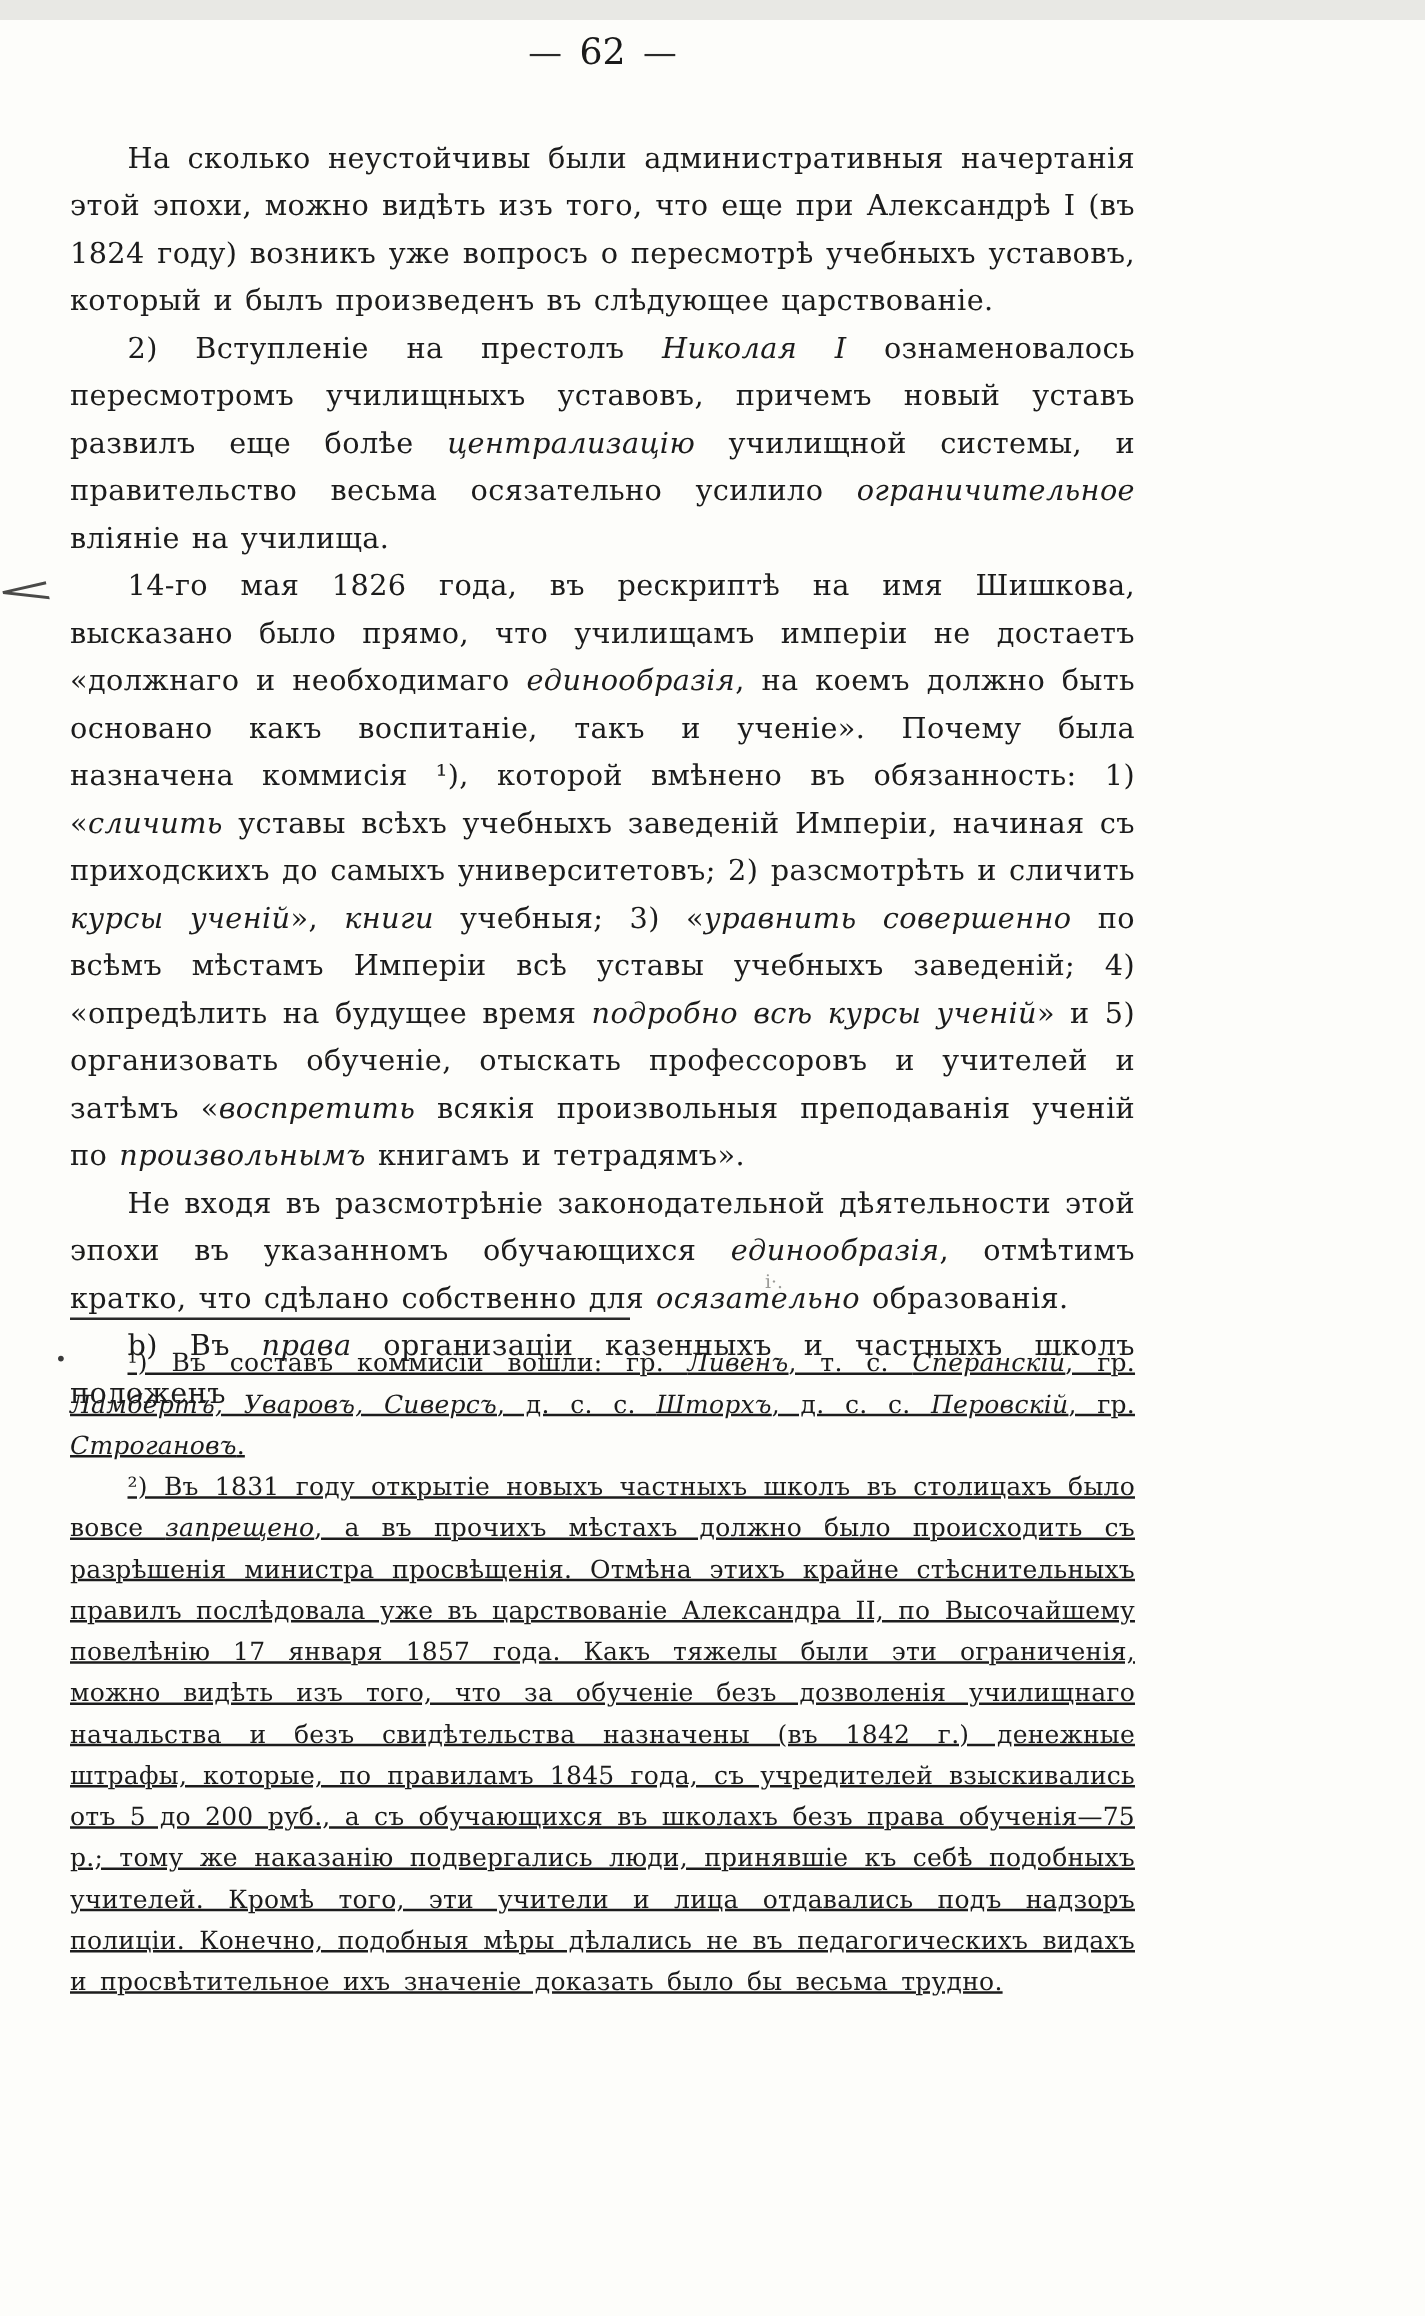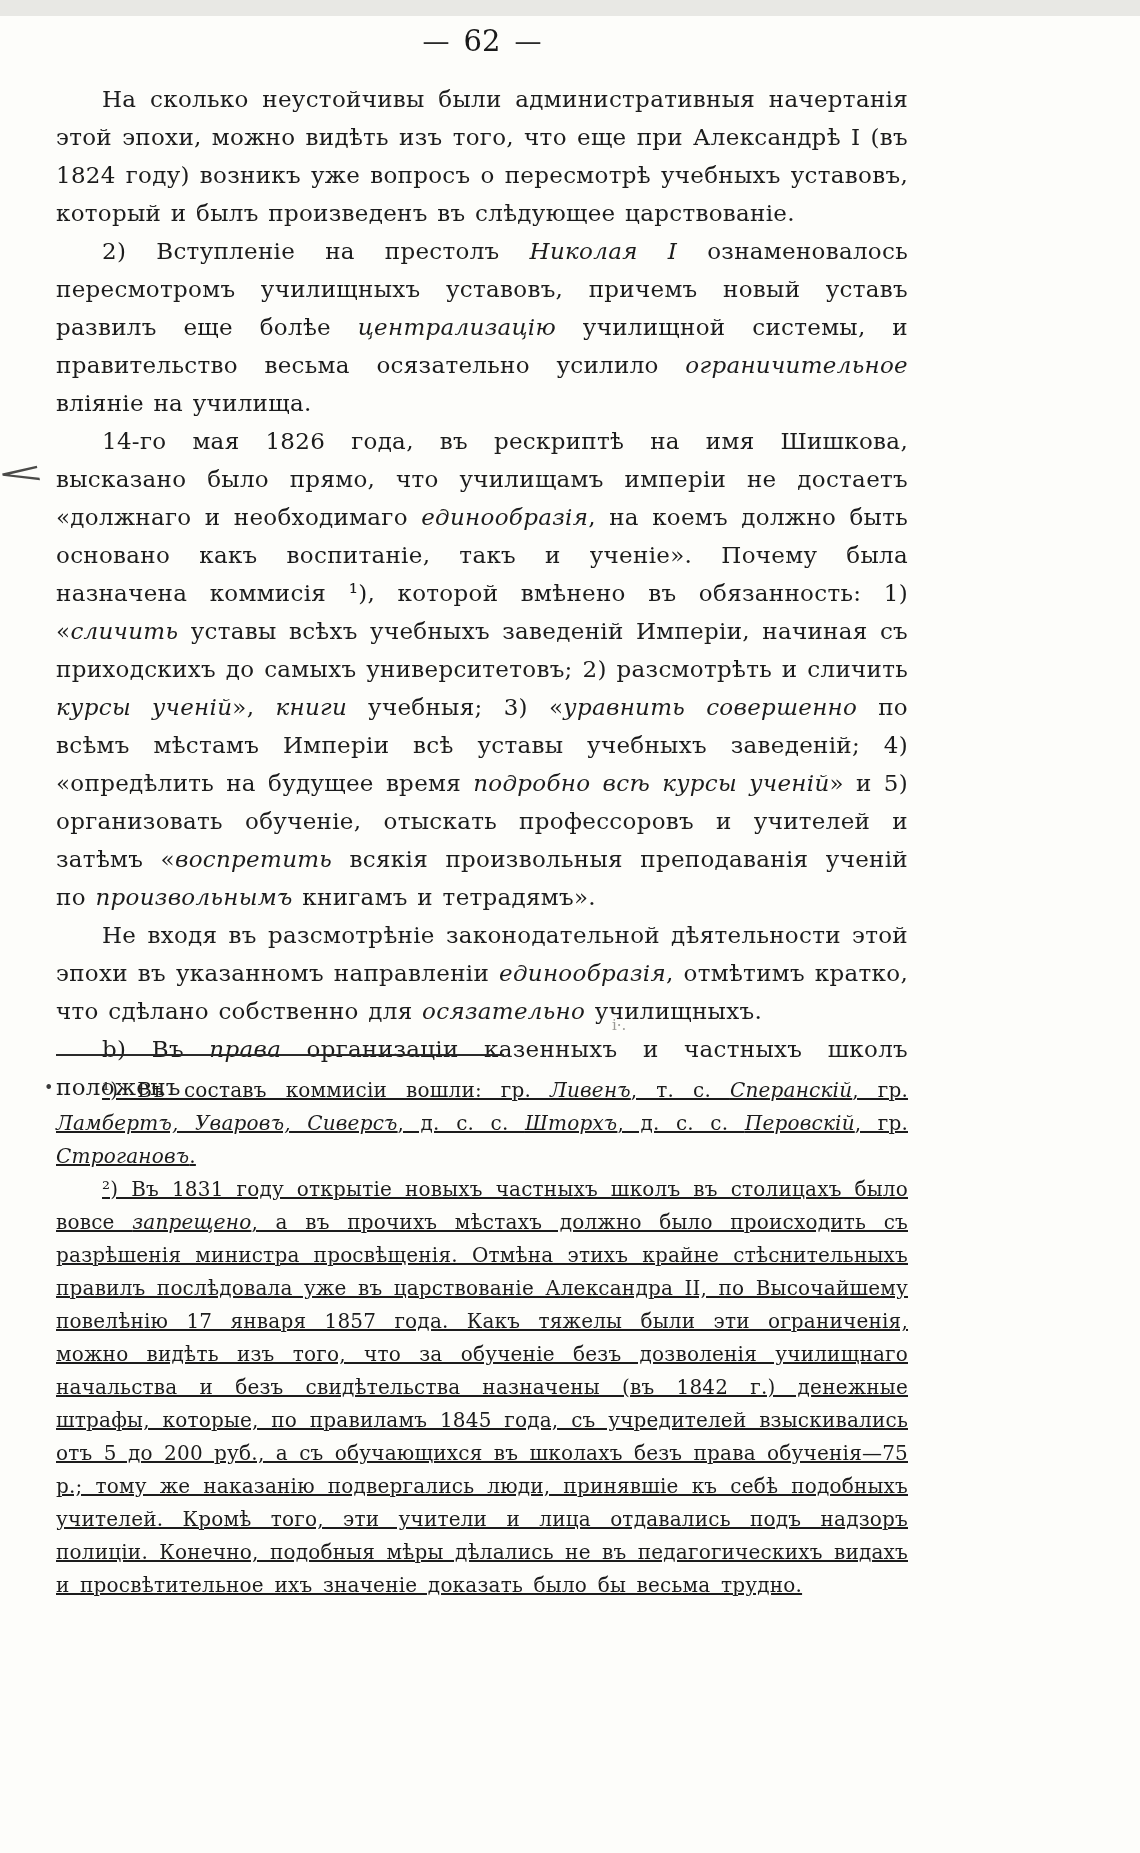--- a/index.html
+++ b/index.html
@@ -17,21 +17,21 @@
     position: absolute;
     top: 8px; left: 56px; width: 852px;
     text-align: center;
     font-size: 27px;
     white-space: nowrap;
   }
   .header .dash { letter-spacing: 0; padding: 0 14px; color: #2a2a2a; }
   .header .pagenum { font-size: 29px; color: #1a1a1a; }
   .main-text {
     position: absolute;
-    top: 64px; left: 56px; width: 852px;
+    top: 92px; left: 56px; width: 852px;
     font-size: 23px;
     line-height: 38px;
     text-align: justify;
     letter-spacing: 0.3px;
     word-spacing: 2px;
   }
   p.para { margin: 0; text-indent: 46px; }
   .it { font-style: italic; }
   .margin-mark {
     position: absolute;
@@ -81,21 +81,21 @@
   <div class="header">
     <span class="dash">—</span><span class="pagenum">62</span><span class="dash">—</span>
   </div>
 
   <div class="margin-mark">&lt;</div>
 
   <div class="main-text" id="main-text">
       <p class="para"><span class="">На сколько неустойчивы были административныя начертанія этой эпохи, можно видѣть изъ того, что еще при Александрѣ I (въ 1824 году) возникъ уже вопросъ о пересмотрѣ учебныхъ уставовъ, который и былъ произведенъ въ слѣдующее царствованіе.</span></p>
       <p class="para"><span class="">2) Вступленіе на престолъ </span><span class="it">Николая I</span><span class=""> ознаменовалось пересмотромъ училищныхъ уставовъ, причемъ новый уставъ развилъ еще болѣе </span><span class="it">централизацію</span><span class=""> училищной системы, и правительство весьма осязательно усилило </span><span class="it">ограничительное</span><span class=""> вліяніе на училища.</span></p>
       <p class="para"><span class="">14-го мая 1826 года, въ рескриптѣ на имя Шишкова, высказано было прямо, что училищамъ имперіи не достаетъ «должнаго и необходимаго </span><span class="it">единообразія</span><span class="">, на коемъ должно быть основано какъ воспитаніе, такъ и ученіе». Почему была назначена коммисія ¹), которой вмѣнено въ обязанность: 1) «</span><span class="it">сличить</span><span class=""> уставы всѣхъ учебныхъ заведеній Имперіи, начиная съ приходскихъ до самыхъ университетовъ; 2) разсмотрѣть и сличить </span><span class="it">курсы ученій</span><span class="">», </span><span class="it">книги</span><span class=""> учебныя; 3) «</span><span class="it">уравнить совершенно</span><span class=""> по всѣмъ мѣстамъ Имперіи всѣ уставы учебныхъ заведеній; 4) «опредѣлить на будущее время </span><span class="it">подробно всѣ курсы ученій</span><span class="">» и 5) организовать обученіе, отыскать профессоровъ и учителей и затѣмъ «</span><span class="it">воспретить</span><span class=""> всякія произвольныя преподаванія ученій по </span><span class="it">произвольнымъ</span><span class=""> книгамъ и тетрадямъ».</span></p>
-      <p class="para"><span class="">Не входя въ разсмотрѣніе законодательной дѣятельности этой эпохи въ указанномъ направленіи </span><span class="it">единообразія</span><span class="">, отмѣтимъ кратко, что сдѣлано собственно для </span><span class="it">осязательно</span><span class=""> училищныхъ.</span></p>
+      <p class="para"><span class="">Не входя въ разсмотрѣніе законодательной дѣятельности этой эпохи въ указанномъ обучающихся </span><span class="it">единообразія</span><span class="">, отмѣтимъ кратко, что сдѣлано собственно для </span><span class="it">осязательно</span><span class=""> образованія.</span></p>
       <p class="para"><span class="">b) Въ </span><span class="it">права</span><span class=""> организаціи казенныхъ и частныхъ школъ положенъ</span></p>
     </div>
 
   <div class="smudge">і·.</div>
 
   <hr class="fn-rule">
 
   <div class="fn-bullet">•</div>
 
   <div class="footnotes" id="footnotes">

